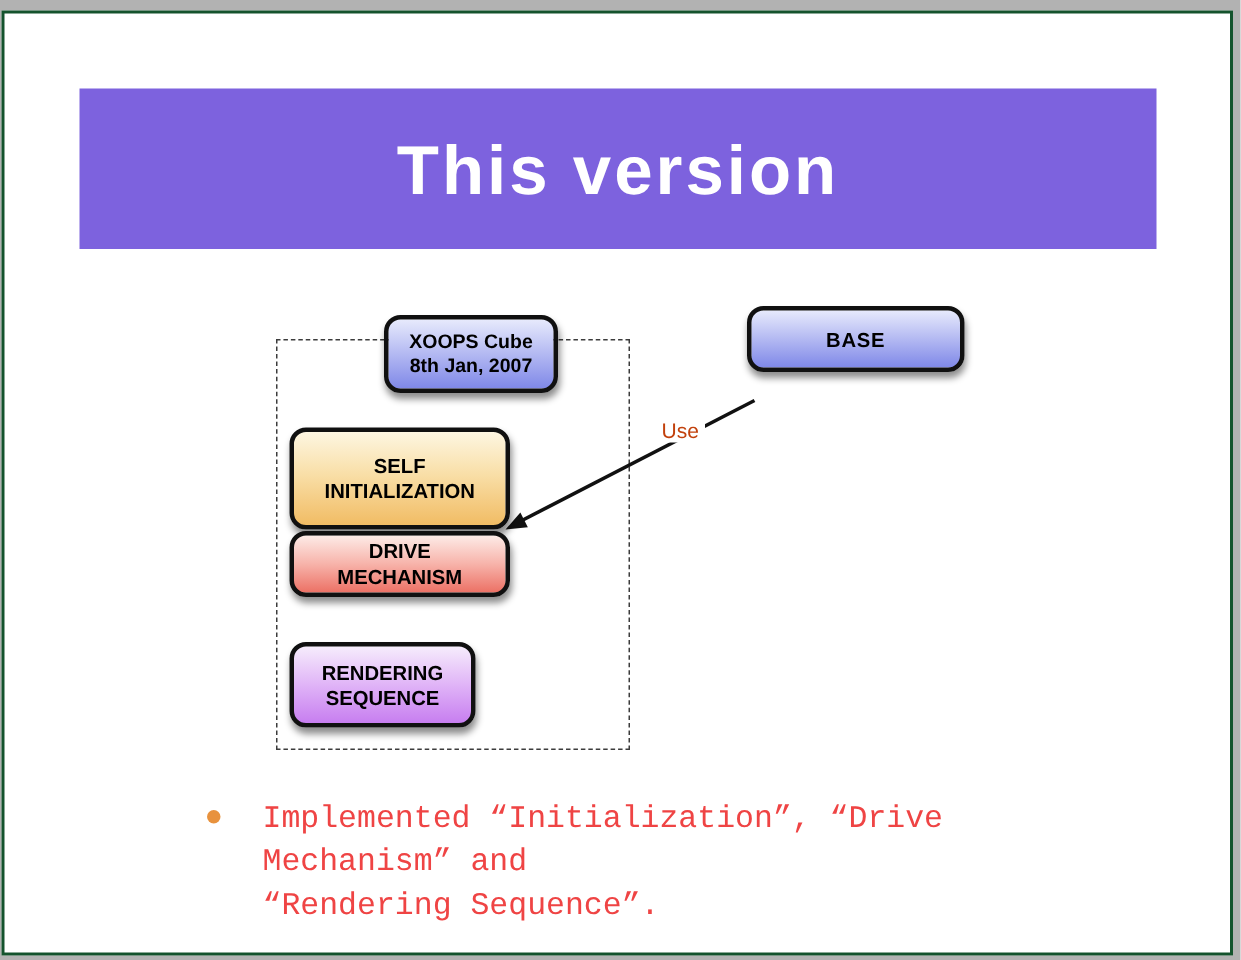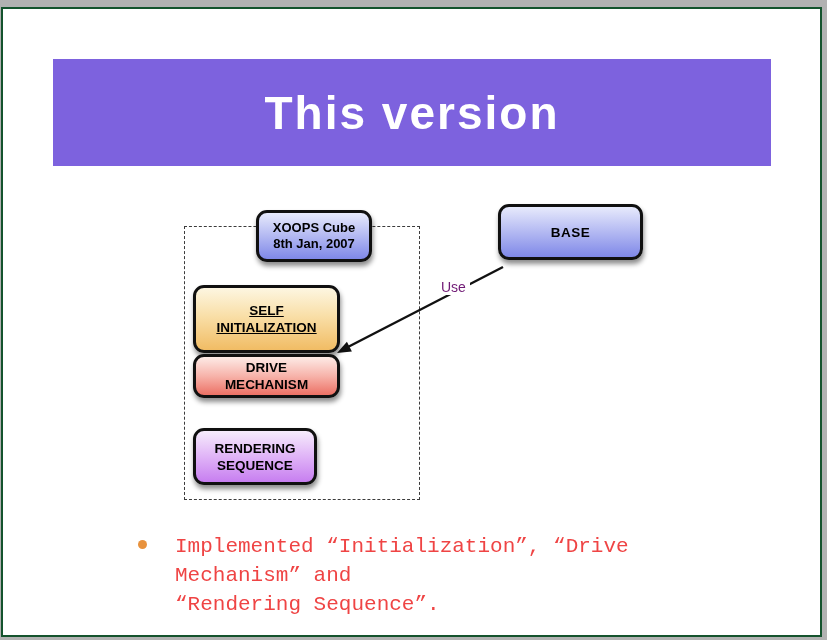--- a/index.html
+++ b/index.html
@@ -35,31 +35,31 @@
     box-shadow:1px 4px 5px rgba(0,0,0,0.45);
     display:flex; flex-direction:column; align-items:center; justify-content:center;
     text-align:center; font-weight:700; font-size:13.5px; line-height:17px; color:#000;
   }
   .node-blue   { background:linear-gradient(180deg,#e7eafc 0%,#aeb4f1 55%,#7f88e8 100%); }
   .node-orange { background:linear-gradient(180deg,#fdf6e1 0%,#f9dfa8 45%,#f1bc64 100%); }
   .node-red    { background:linear-gradient(180deg,#fdebe7 0%,#f7b3aa 50%,#ec7165 100%); }
   .node-purple { background:linear-gradient(180deg,#f6ecfc 0%,#e0b4f7 50%,#c77ef0 100%); }
 
   .node-xoops  { left:253px; top:201px; width:116px; height:52px; font-size:13px; line-height:16px; }
-  .node-base   { left:495px; top:195px; width:145px; height:56px; letter-spacing:0.5px; }
-  .node-self   { left:190px; top:276px; width:147px; height:68px;text-decoration:underline; }
+  .node-base   { left:495px; top:195px; width:145px; height:44px; letter-spacing:0.5px; }
+  .node-self   { left:190px; top:276px; width:147px; height:68px; }
   .node-drive  { left:190px; top:345px; width:147px; height:44px; }
   .node-render { left:190px; top:419px; width:124px; height:57px; }
 
   .arrow-svg { position:absolute; left:0; top:0; width:821px; height:626px; z-index:2; }
 
   .use-label {
     position:absolute; left:434px; top:270px; z-index:4;
     background:#ffffff; padding:0 4px;
-    font-size:14px; color:#701a75; font-weight:400;text-align:center;
+    font-size:14px; color:#c2410c; font-weight:400;text-align:center;
   }
 
   
   .bullet-row { position:absolute; left:132px; top:523px; width:620px; z-index:2; }
   .bullet-dot {
     position:absolute; left:3px; top:8px; width:9px; height:9px;
     border-radius:50%; background:#e8923d;
   }
   .bullet-text {
     margin-left:40px;

